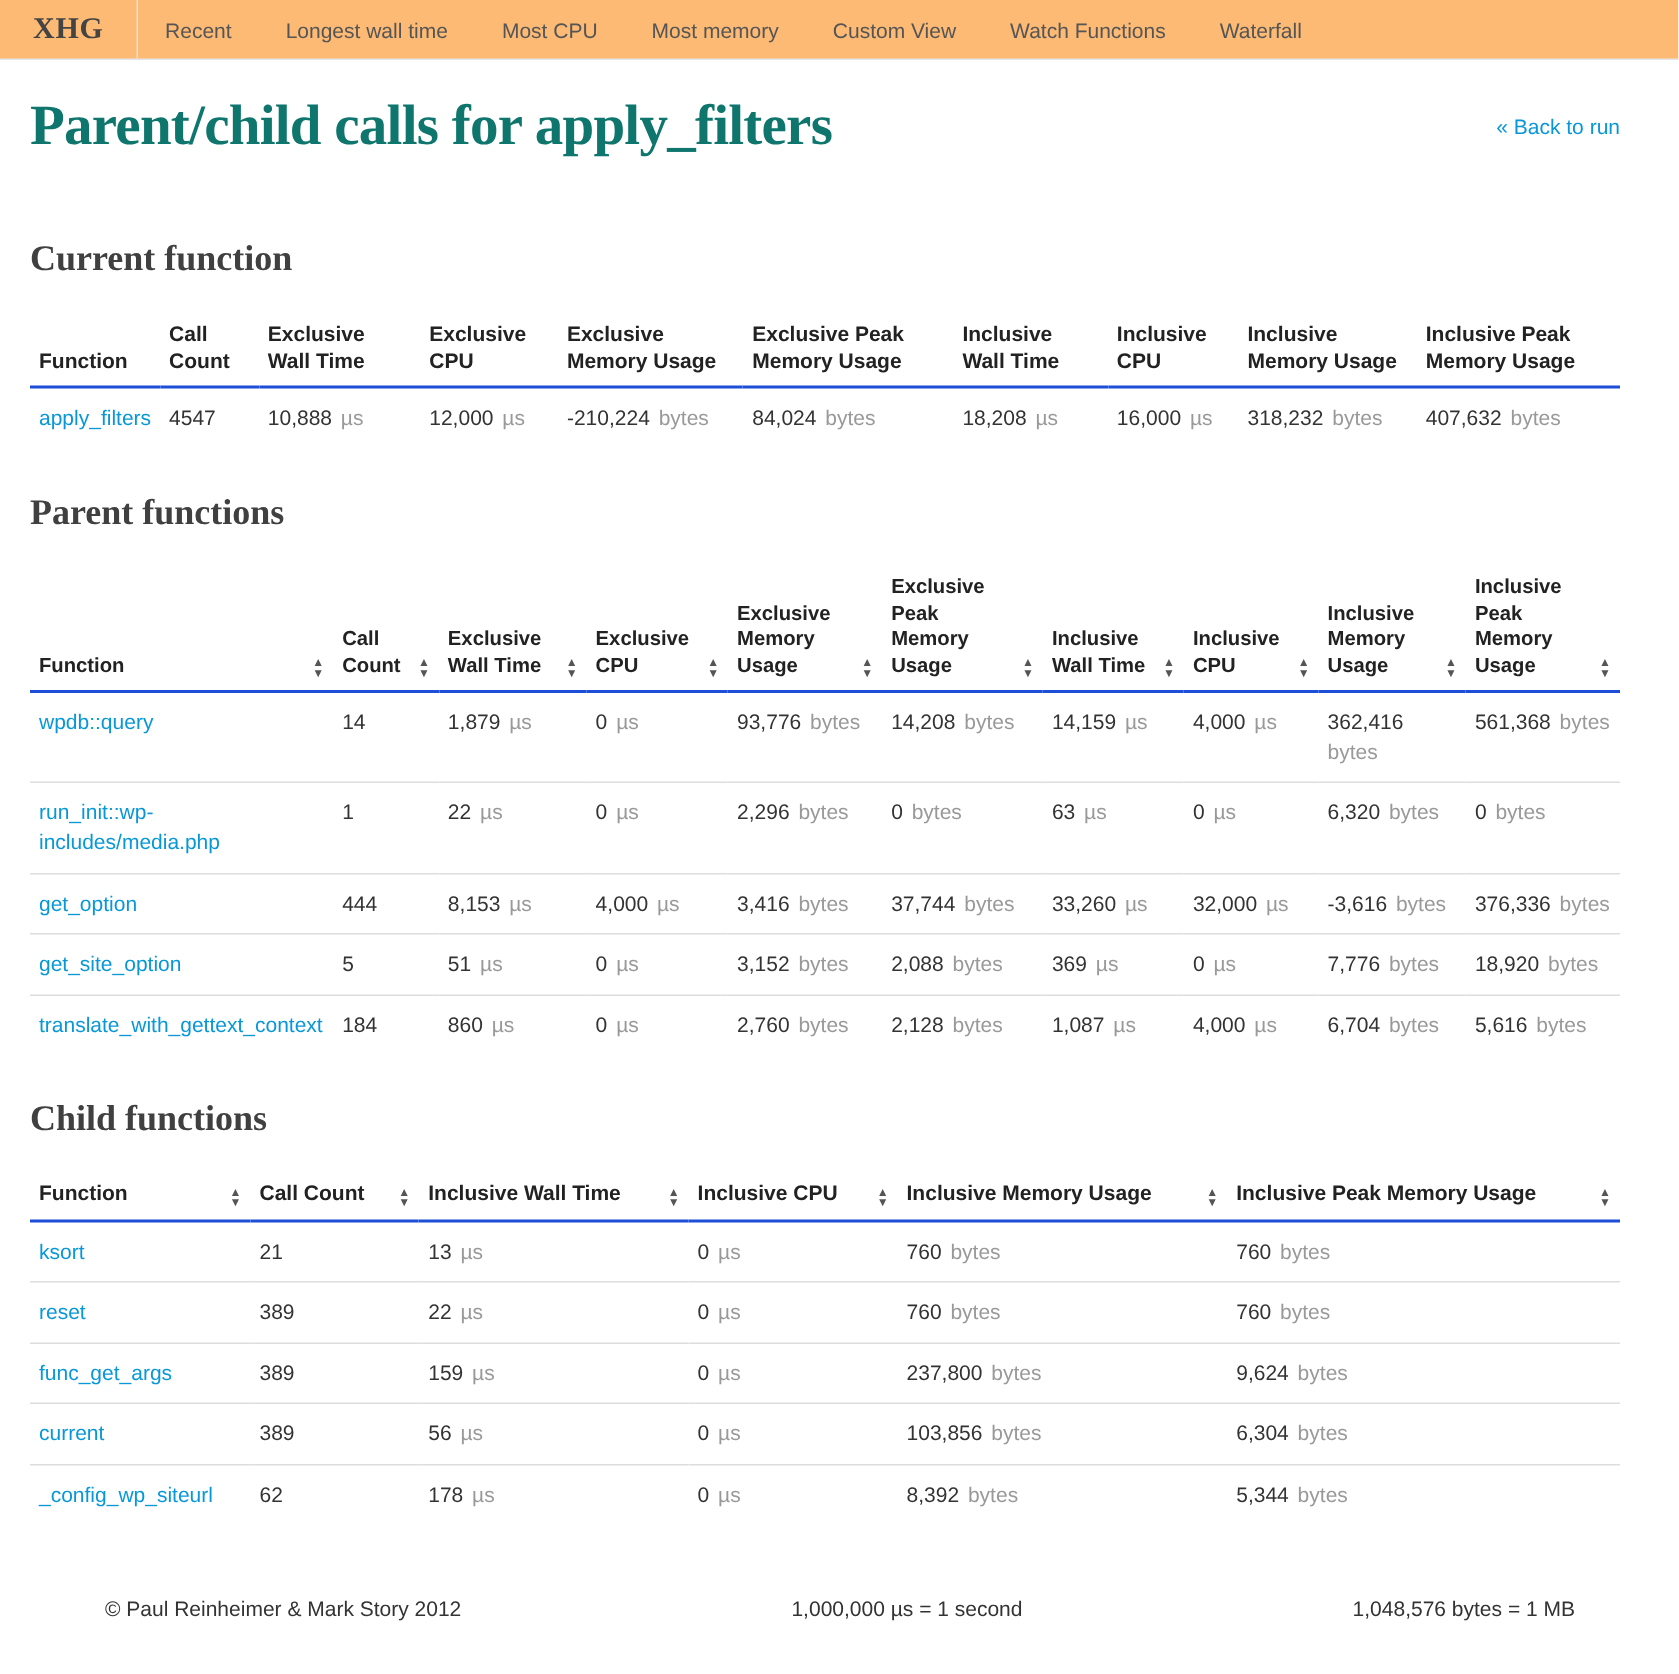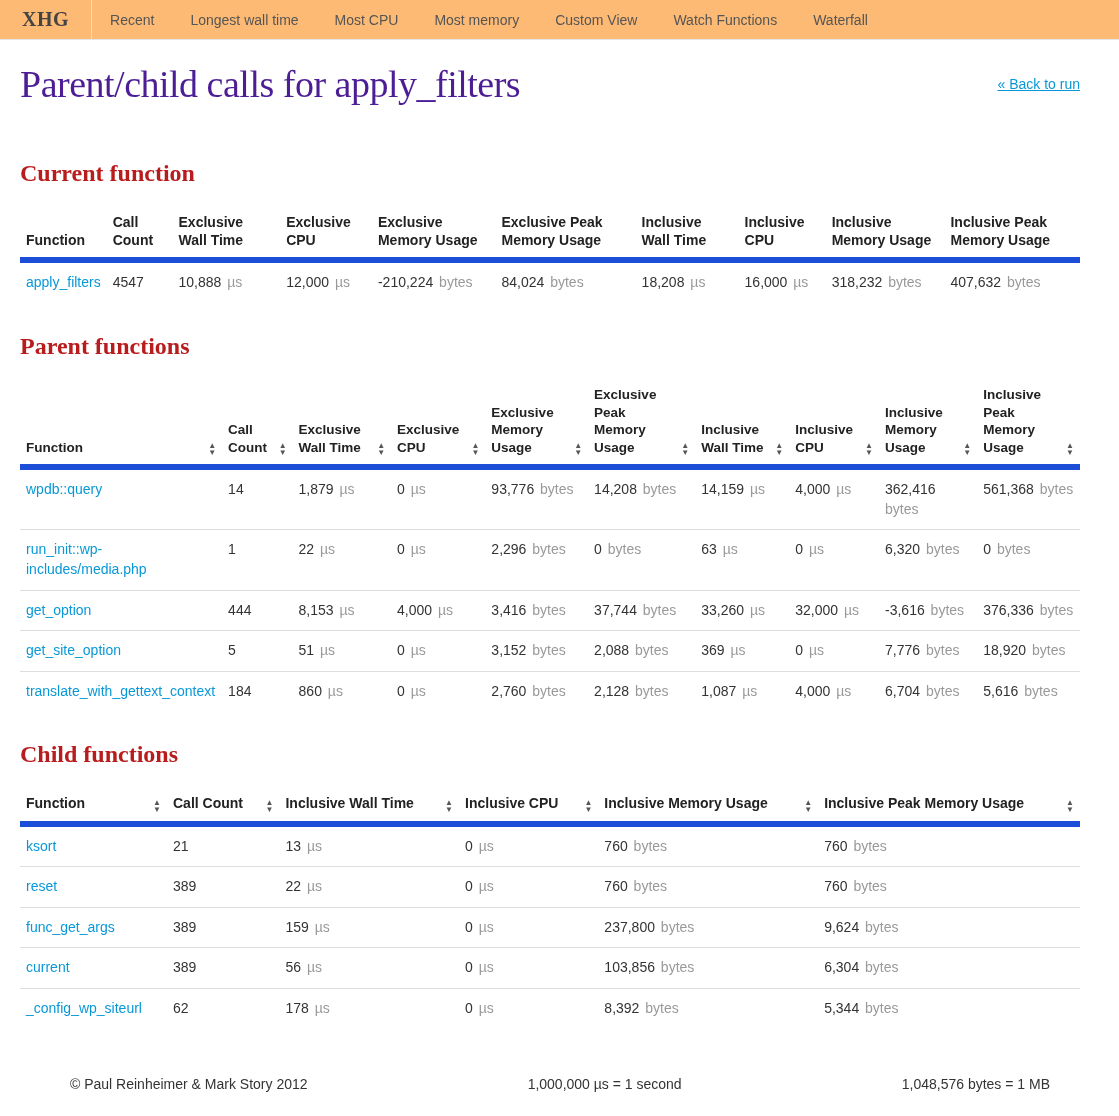--- a/index.html
+++ b/index.html
@@ -44,51 +44,50 @@
     padding: 12px 20px 30px 20px;
     max-width: 1100px;
   }
   .title-row {
     display: flex;
     justify-content: space-between;
     align-items: flex-start;
   }
   h1 {
     font-family: Georgia, "Times New Roman", serif;
-    font-weight: 400;
+    font-weight: 700;
     font-size: 38px;
     margin: 10px 0 24px 0;
-    color: #4c1d95;
+    color: #0f766e;
     letter-spacing: -0.5px;
   }
   .back-link {
     color: #0898d8;
     font-size: 14px;
     margin-top: 24px;
     cursor: pointer;
-    text-decoration: underline;
   }
   h2 {
     font-family: Georgia, "Times New Roman", serif;
     font-weight: 900;
     font-size: 24px;
     margin: 30px 0 18px 0;
-    color: #b91c1c;
+    color: #404040;
   }
   table {
     width: 100%;
     border-collapse: collapse;
     font-size: 14px;
   }
   thead th {
     text-align: left;
     font-weight: 700;
     color: #222;
     padding: 8px 6px;
-    border-bottom: 6px solid #1d4ed8;
+    border-bottom: 2px solid #1d4ed8;
     vertical-align: bottom;
     line-height: 1.3;
   }
   tbody td {
     padding: 10px 6px;
     border-top: 1px solid #ddd;
     vertical-align: top;
     line-height: 1.4;
   }
   .fn-link { color: #0898d8; cursor: pointer; }

